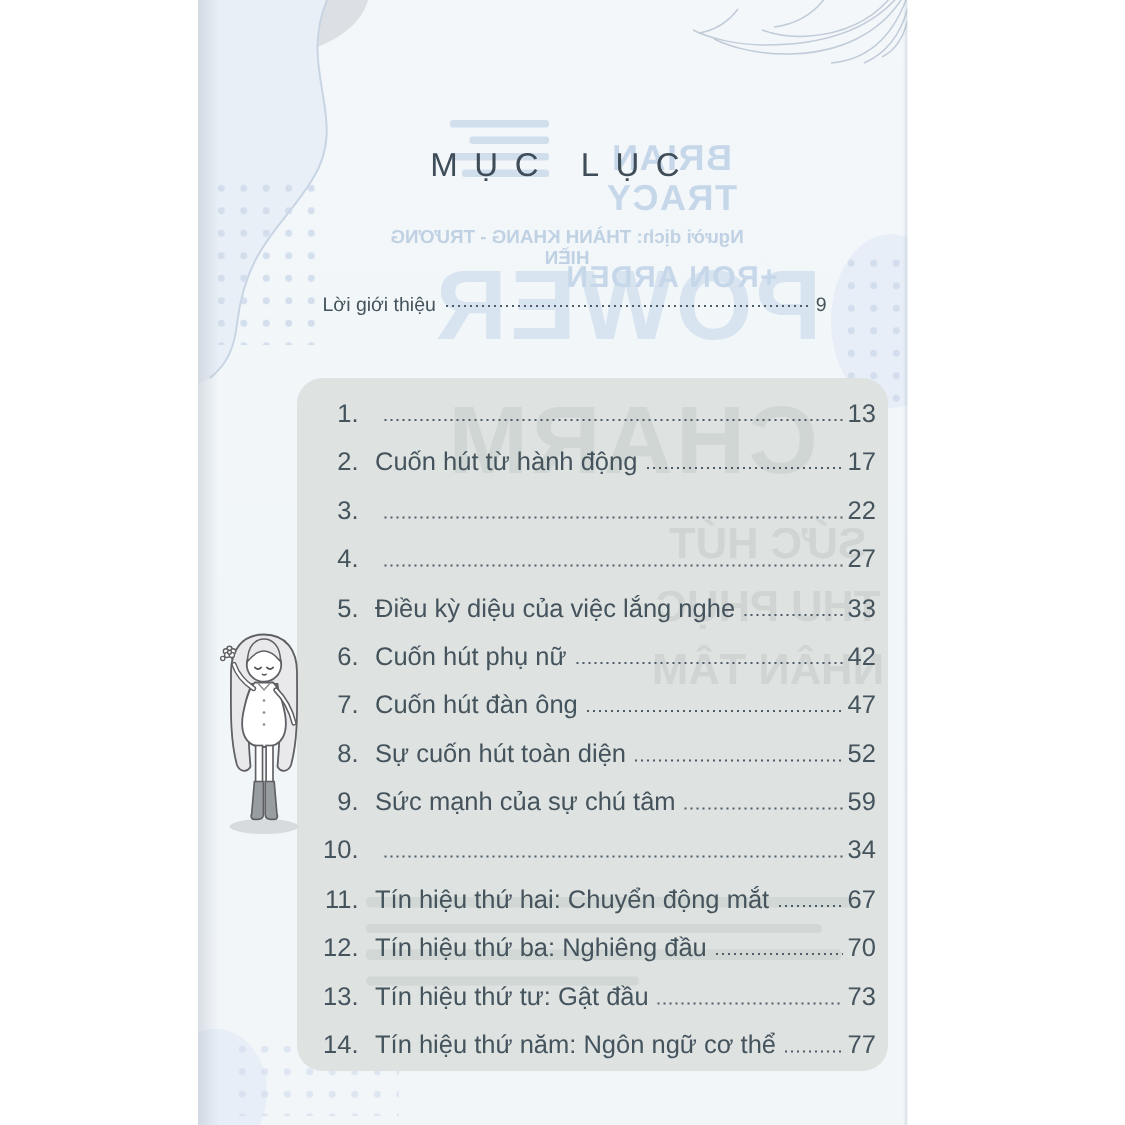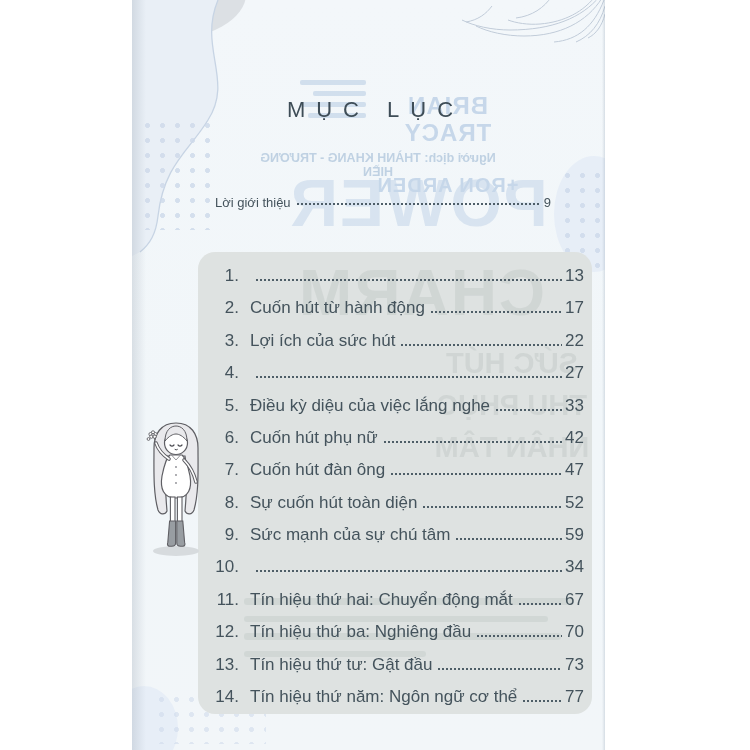--- a/index.html
+++ b/index.html
@@ -165,21 +165,20 @@
 
           <div class="toc-row">
             <span class="toc-num">2.</span>
             <span class="toc-ttl">Cuốn hút từ hành động</span>
             <span class="leader"></span>
             <span class="toc-pg">17</span>
           </div>
 
           <div class="toc-row">
             <span class="toc-num">3.</span>
-            <span class="toc-ttl">Lợi ích của sức hút</span>
             <span class="leader"></span>
             <span class="toc-pg">22</span>
           </div>
 
           <div class="toc-row">
             <span class="toc-num">4.</span>
             <span class="leader"></span>
             <span class="toc-pg">27</span>
           </div>
 

